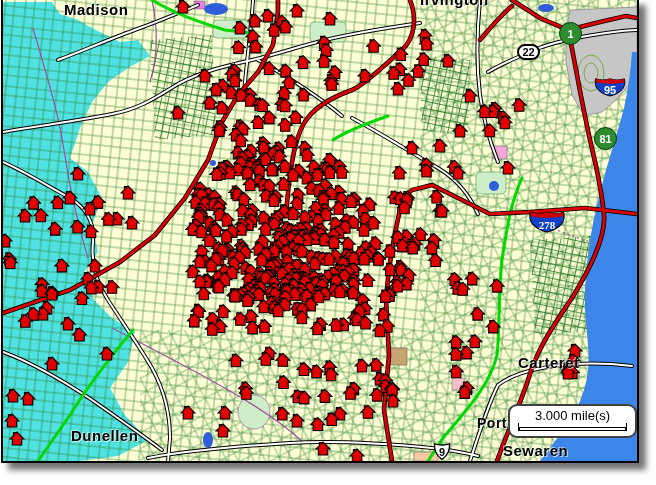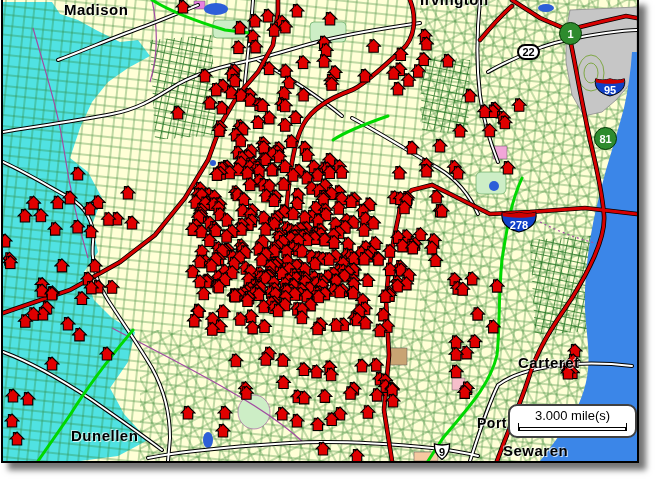--- a/index.html
+++ b/index.html
@@ -18,21 +18,21 @@
   .lbl-carteret{left:515px;top:354px;}
   .lbl-port{left:474px;top:415px;font-size:14px;}
   .lbl-sewaren{left:500px;top:442px;text-align:right;}
   .lbl-dunellen{left:68px;top:427px;}
   
   .shield{position:absolute;}
   .shield .num{position:absolute;left:0;top:0;width:100%;height:100%;display:flex;
                align-items:center;justify-content:center;font-weight:bold;color:#fff;}
   .interstate .num{padding-top:4px;font-size:11px;}
   .sh-i95{left:591px;top:75px;width:32px;height:22px;}
-  .sh-i278{left:496px;top:208px;width:40px;height:25px;}
+  .sh-i278{left:524px;top:208px;width:40px;height:25px;font-family:Liberation Serif, serif;}
   .badge{position:absolute;background:#fff;border:2px solid #000;border-radius:8px;
          display:flex;align-items:center;justify-content:center;font-weight:bold;
          font-size:11px;color:#000;}
   .sh-us22{left:514px;top:44px;width:19px;height:12px;}
   .sh-us9{left:429px;top:442px;width:20px;height:19px;background:transparent;border:none;}
   .sh-us9 .num{color:#000;font-size:11px;padding-bottom:3px;}
   .circle-shield{position:absolute;width:21px;height:21px;border-radius:50%;
                  background:var(--shieldgreen,#2E8B2E);border:1px solid #063806;
                  display:flex;align-items:center;justify-content:center;
                  font-weight:bold;font-size:11px;color:#fff;}

